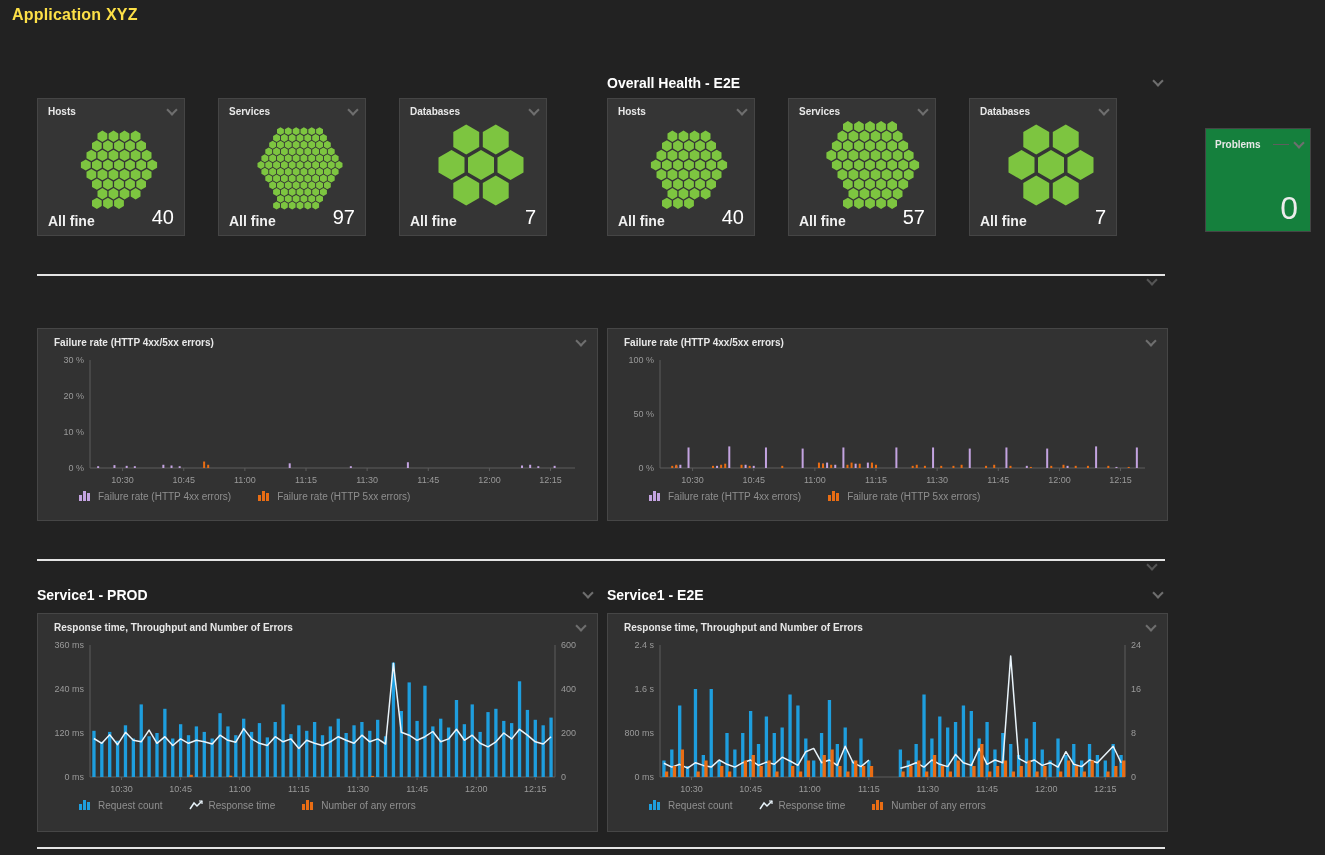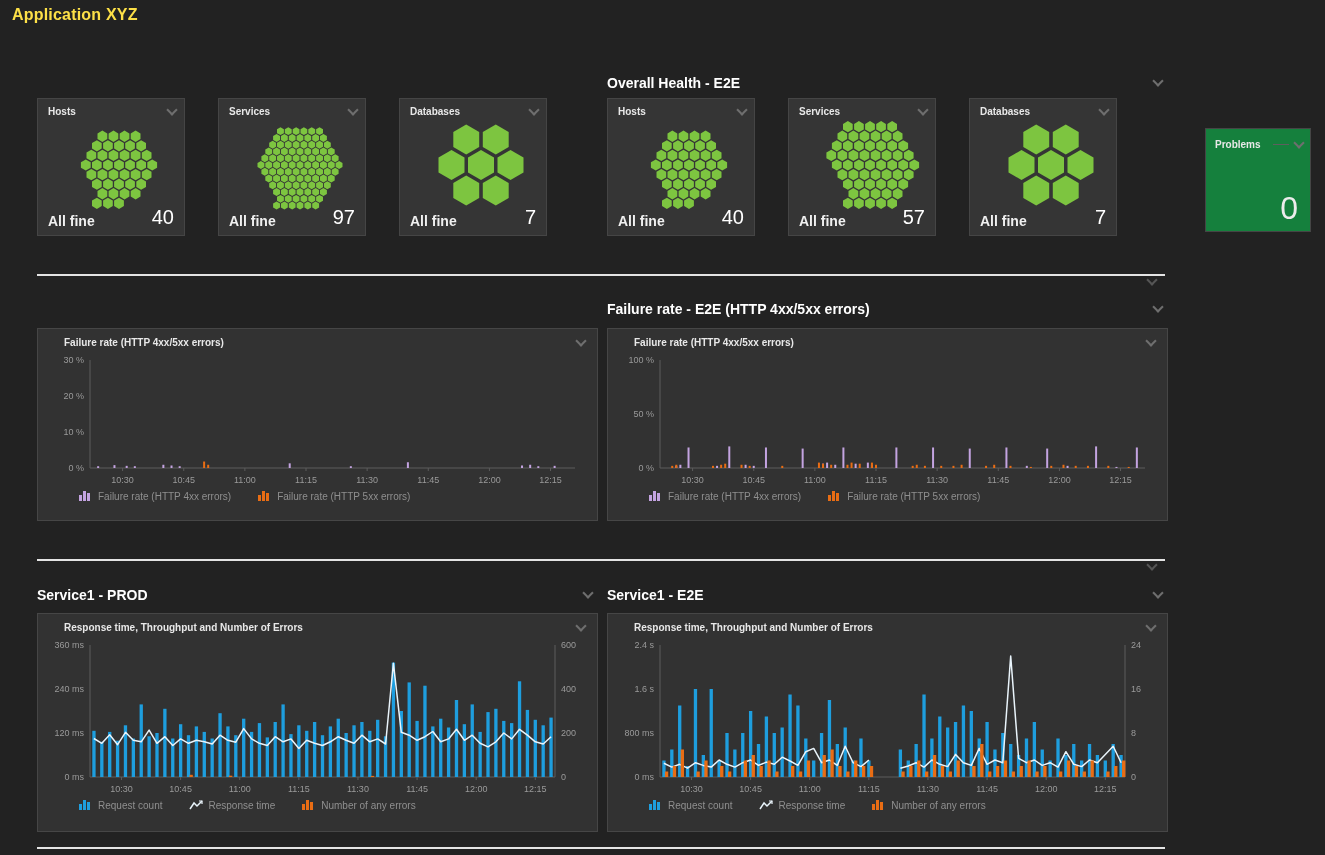--- a/index.html
+++ b/index.html
@@ -29,21 +29,21 @@
   .htile .count { font-size:20px; color:#ffffff; }
 
   .ptile { position:absolute; width:106px; height:104px; background:#15803d; border:1px solid #454545; }
   .ptile .head { position:absolute; top:10px; left:9px; right:7px; display:flex; align-items:center; gap:6px; }
   .ptile .lbl { font-size:10px; font-weight:bold; color:#e8e8e8; flex:1 1 auto; }
   .ptile .spark { width:16px; height:1px; background:#5e5e5e; }
   .ptile .val { position:absolute; right:12px; bottom:4px; font-size:32px; font-weight:300; color:#ececec; }
 
   
   .chart-tile { position:absolute; width:561px; background:#323232; border:1px solid #464646; }
-  .chart-head { display:flex; justify-content:space-between; align-items:center; padding:8px 12px 2px 26px; }
+  .chart-head { display:flex; justify-content:space-between; align-items:center; padding:8px 12px 2px 16px; }
   .chart-head .t { font-size:10px; font-weight:bold; color:#e8e8e8; }
   .chart-plot { margin:2px 8px 0 8px; }
   .chart-plot svg { display:block; }
   .legend { display:flex; gap:26px; padding:4px 0 0 40px; align-items:center; }
   .legend .item { display:flex; gap:5px; align-items:center; }
   .legend .item span.txt { font-size:10px; color:#8f8f8f; }
 </style>
 </head>
 <body>
 
@@ -387,24 +387,20 @@
       <span class="lbl">Problems</span>
       <span class="spark"></span>
       <span class="chev"></span>
     </div>
     <div class="val">0</div>
   </div>
 
   <div class="divider" style="left:37px; top:274px; width:1128px;"></div>
   <span class="chev dim div-chev" style="left:1148px; top:280px;"></span>
 
-  <div class="sec-header" style="left:607px; top:298px; width:555px;">
-    <span class="t">Failure rate - E2E (HTTP 4xx/5xx errors)</span>
-    <span class="chev"></span>
-  </div>
 
   <div class="chart-tile" style="left:37px; top:328px; height:193px;">
     <div class="chart-head">
         <span class="t">Failure rate  (HTTP 4xx/5xx errors)</span>
         <span class="chev"></span>
       </div>
     <div class="chart-plot">
         <svg width="543" height="134">
           <line x1="44" y1="8" x2="44" y2="116" stroke="#5c5c5c" stroke-width="1"></line>
           <line x1="44" y1="116" x2="529" y2="116" stroke="#5c5c5c" stroke-width="1"></line>

